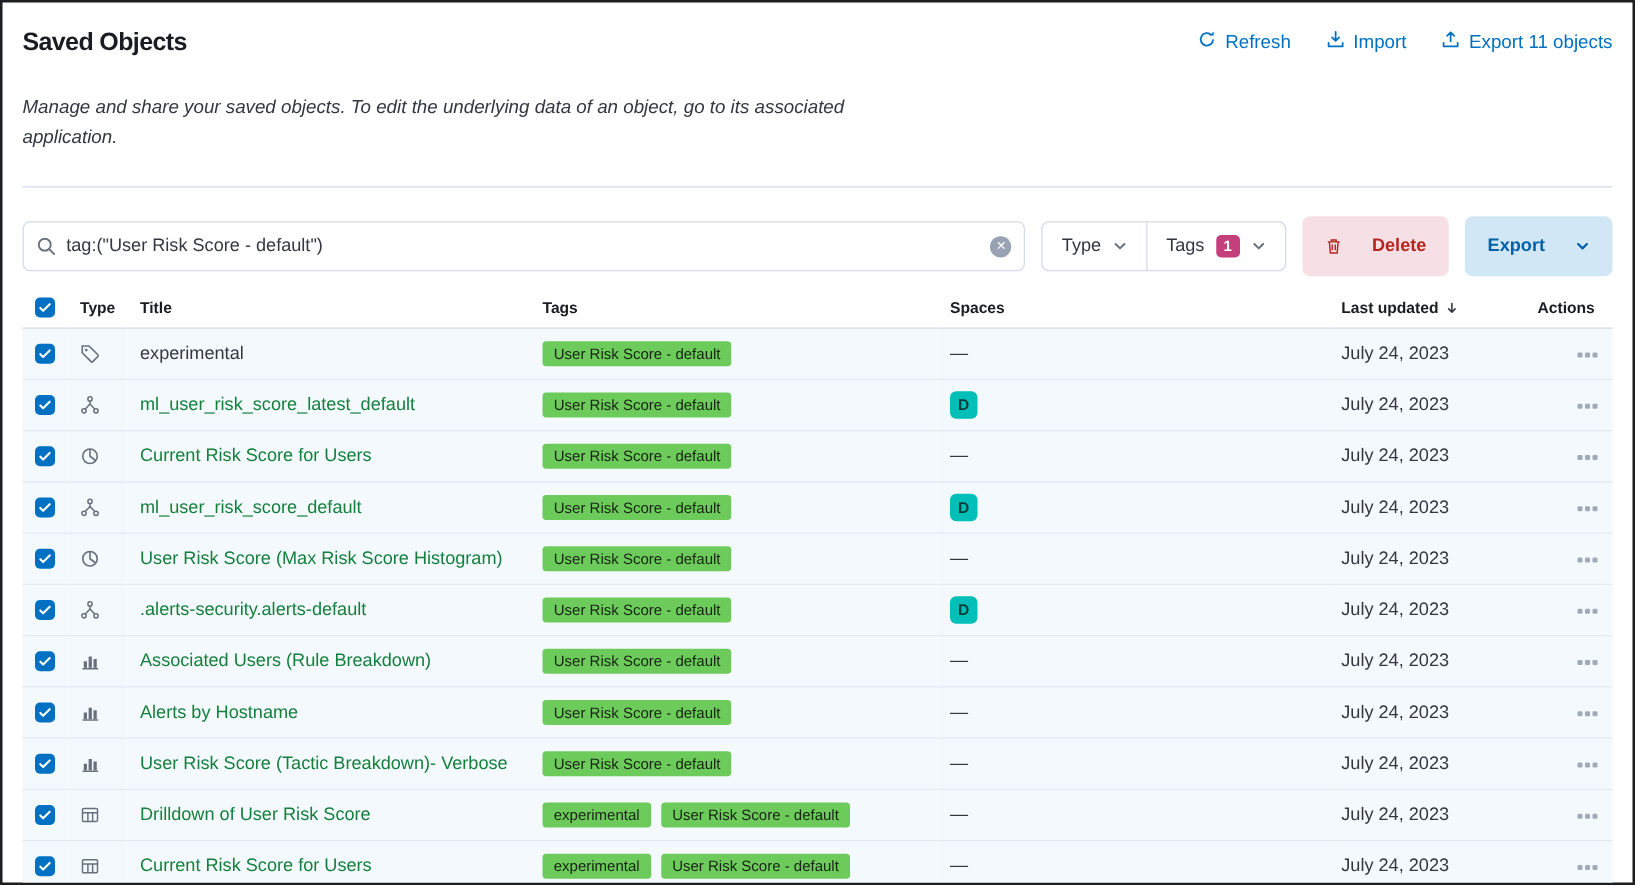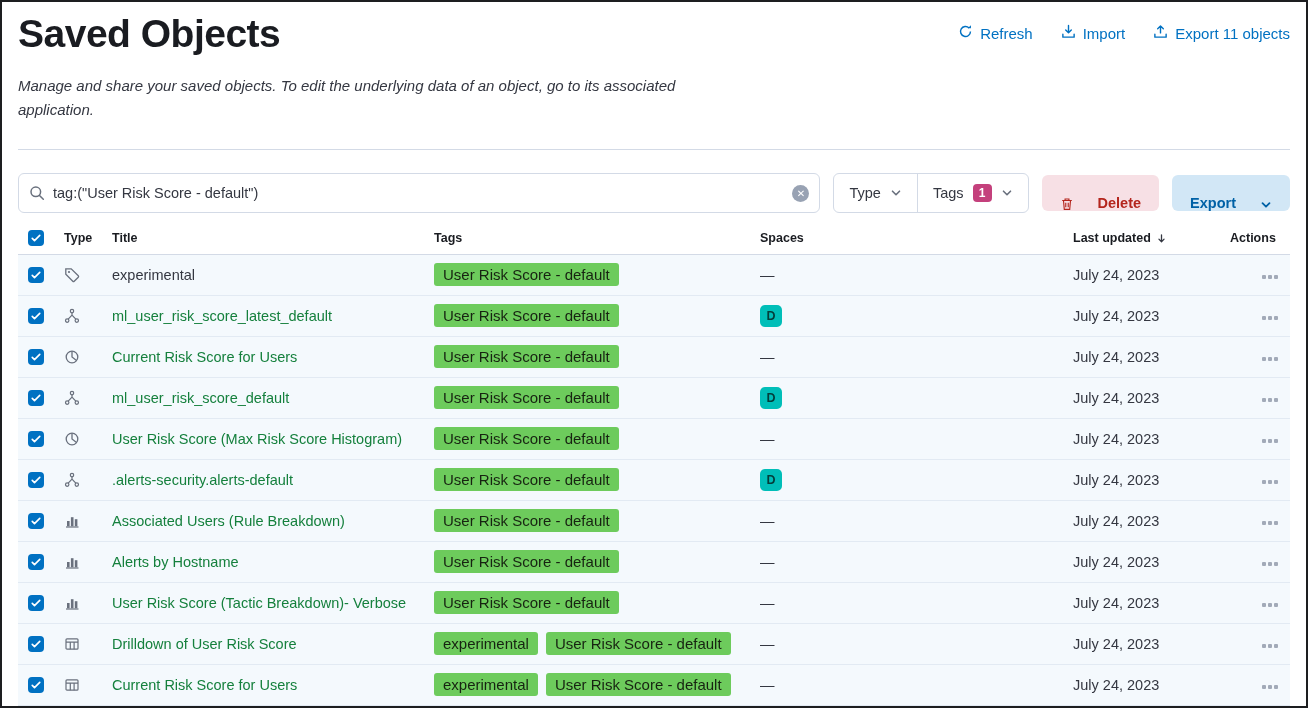--- a/index.html
+++ b/index.html
@@ -4,59 +4,59 @@
 <style>
   * { box-sizing: border-box; margin: 0; padding: 0; }
   html,body { background:#e8e8e8; }
   body { font-family: "Liberation Sans", sans-serif; }
   .screen {
     width: 1308px; height: 708px; border: 2px solid #1d1e20;
     background: #fff; overflow: hidden; padding: 14px 16px 0;
     position: relative;
   }
   .header-row { display: flex; align-items: flex-start; }
-  h1 { font-size: 39px; font-weight: 700; color: #1a1c21; letter-spacing: -0.5px; line-height: 36px; }
+  h1 { font-size: 20px; font-weight: 700; color: #1a1c21; letter-spacing: -0.5px; line-height: 36px; }
   .header-actions { margin-left: auto; display: flex; gap: 28px; align-items: center; padding-top: 8px; }
   .action-link { display: flex; gap: 7px; align-items: center; color: #0071c2; font-size: 15px; cursor: pointer; }
   .action-link svg { flex: 0 0 auto; }
   .desc { margin-top: 22px; font-size: 15px; color: #343741; line-height: 1.6; max-width: 665px; font-style: italic; }
   .divider { margin-top: 27px; border-top: 1px solid #d3dae6; }
 
   .toolbar { margin-top: 23px; display: flex; gap: 13px; align-items: center; }
   .search-box { flex: 1; height: 40px; border: 1px solid #d3dae6; border-radius: 6px; background: #fff;
     display: flex; align-items: center; padding: 0 10px; gap: 8px; }
   .search-box input { flex: 1; border: none; outline: none; font-size: 14.5px; color: #343741;
     font-family: inherit; background: transparent; }
   .clear-btn { width: 17px; height: 17px; border-radius: 50%; background: #98a2b3; color: #fff;
     display: flex; align-items: center; justify-content: center; font-size: 10px; cursor: pointer; flex: 0 0 auto; }
   .filter-group { display: flex; border: 1px solid #d3dae6; border-radius: 6px; height: 40px; background: #fff; }
   .filter-btn { display: flex; align-items: center; gap: 9px; padding: 0 15px; font-size: 14.5px; color: #343741; cursor: pointer; }
   .filter-btn + .filter-btn { border-left: 1px solid #d3dae6; }
   .notif-badge { background: #c4407c; color: #fff; font-size: 12px; min-width: 19px; height: 18px;
     border-radius: 4px; display: flex; align-items: center; justify-content: center; padding: 0 5px; font-weight: 700; }
-  .btn { height: 36px; border-radius: 6px; display: flex; align-items: flex-end; justify-content: center;
+  .btn { height: 48px; border-radius: 6px; display: flex; align-items: center; justify-content: center;
     gap: 24px; font-size: 14.5px; font-weight: 600; padding: 0 18px; cursor: pointer; border: none; font-family: inherit; }
   .btn-delete { background: #f7e0e5; color: #b4251d; min-width: 112px; }
   .btn-export { background: #d2e7f6; color: #0061a6; min-width: 110px; }
 
   table { width: 100%; border-collapse: collapse; margin-top: 10px; table-layout: fixed; }
   thead th { font-size: 12.5px; font-weight: 700; color: #1a1c21; text-align: left;
     padding: 0 10px; height: 31px; border-bottom: 1px solid #d3dae6; }
   thead th.right { text-align: left; }
   th .th-inner { display: inline-flex; align-items: center; gap: 5px; }
   tbody td { height: 41px; padding: 0 10px; border-bottom: 1px solid #e2eaf3; background: #f4f9fd;
     font-size: 14.5px; color: #343741; vertical-align: middle; }
   td.right { text-align: right; }
 
   .checkbox { width: 16px; height: 16px; border-radius: 4px; background: #0071c2; display: inline-flex;
     align-items: center; justify-content: center; cursor: pointer; vertical-align: middle; }
   .type-icon { color: #69707d; display: inline-flex; vertical-align: middle; }
   .title-link { color: #15803d; text-decoration: none; cursor: pointer; margin-top: 28px; }
   .title-plain { color: #343741; }
-  .tag-badge { display: inline-block; background: #6dcb5c; color: #172311; font-size: 15px;
+  .tag-badge { display: inline-block; background: #6dcb5c; color: #172311; font-size: 12px;
     padding: 3px 9px; border-radius: 3px; margin-right: 8px; cursor: pointer; }
   .space-badge { width: 22px; height: 22px; border-radius: 5px; background: #00beb8; color: #033d3a;
     display: inline-flex; align-items: center; justify-content: center; font-size: 12.5px; font-weight: 700; }
   .dash { color: #343741; }
   .dots { display: inline-flex; gap: 2px; cursor: pointer; padding: 5px 2px; }
   .dots i { width: 4px; height: 4px; background: #a2aab8; border-radius: 1px; display: block; }
 </style>
 </head>
 <body>
 

